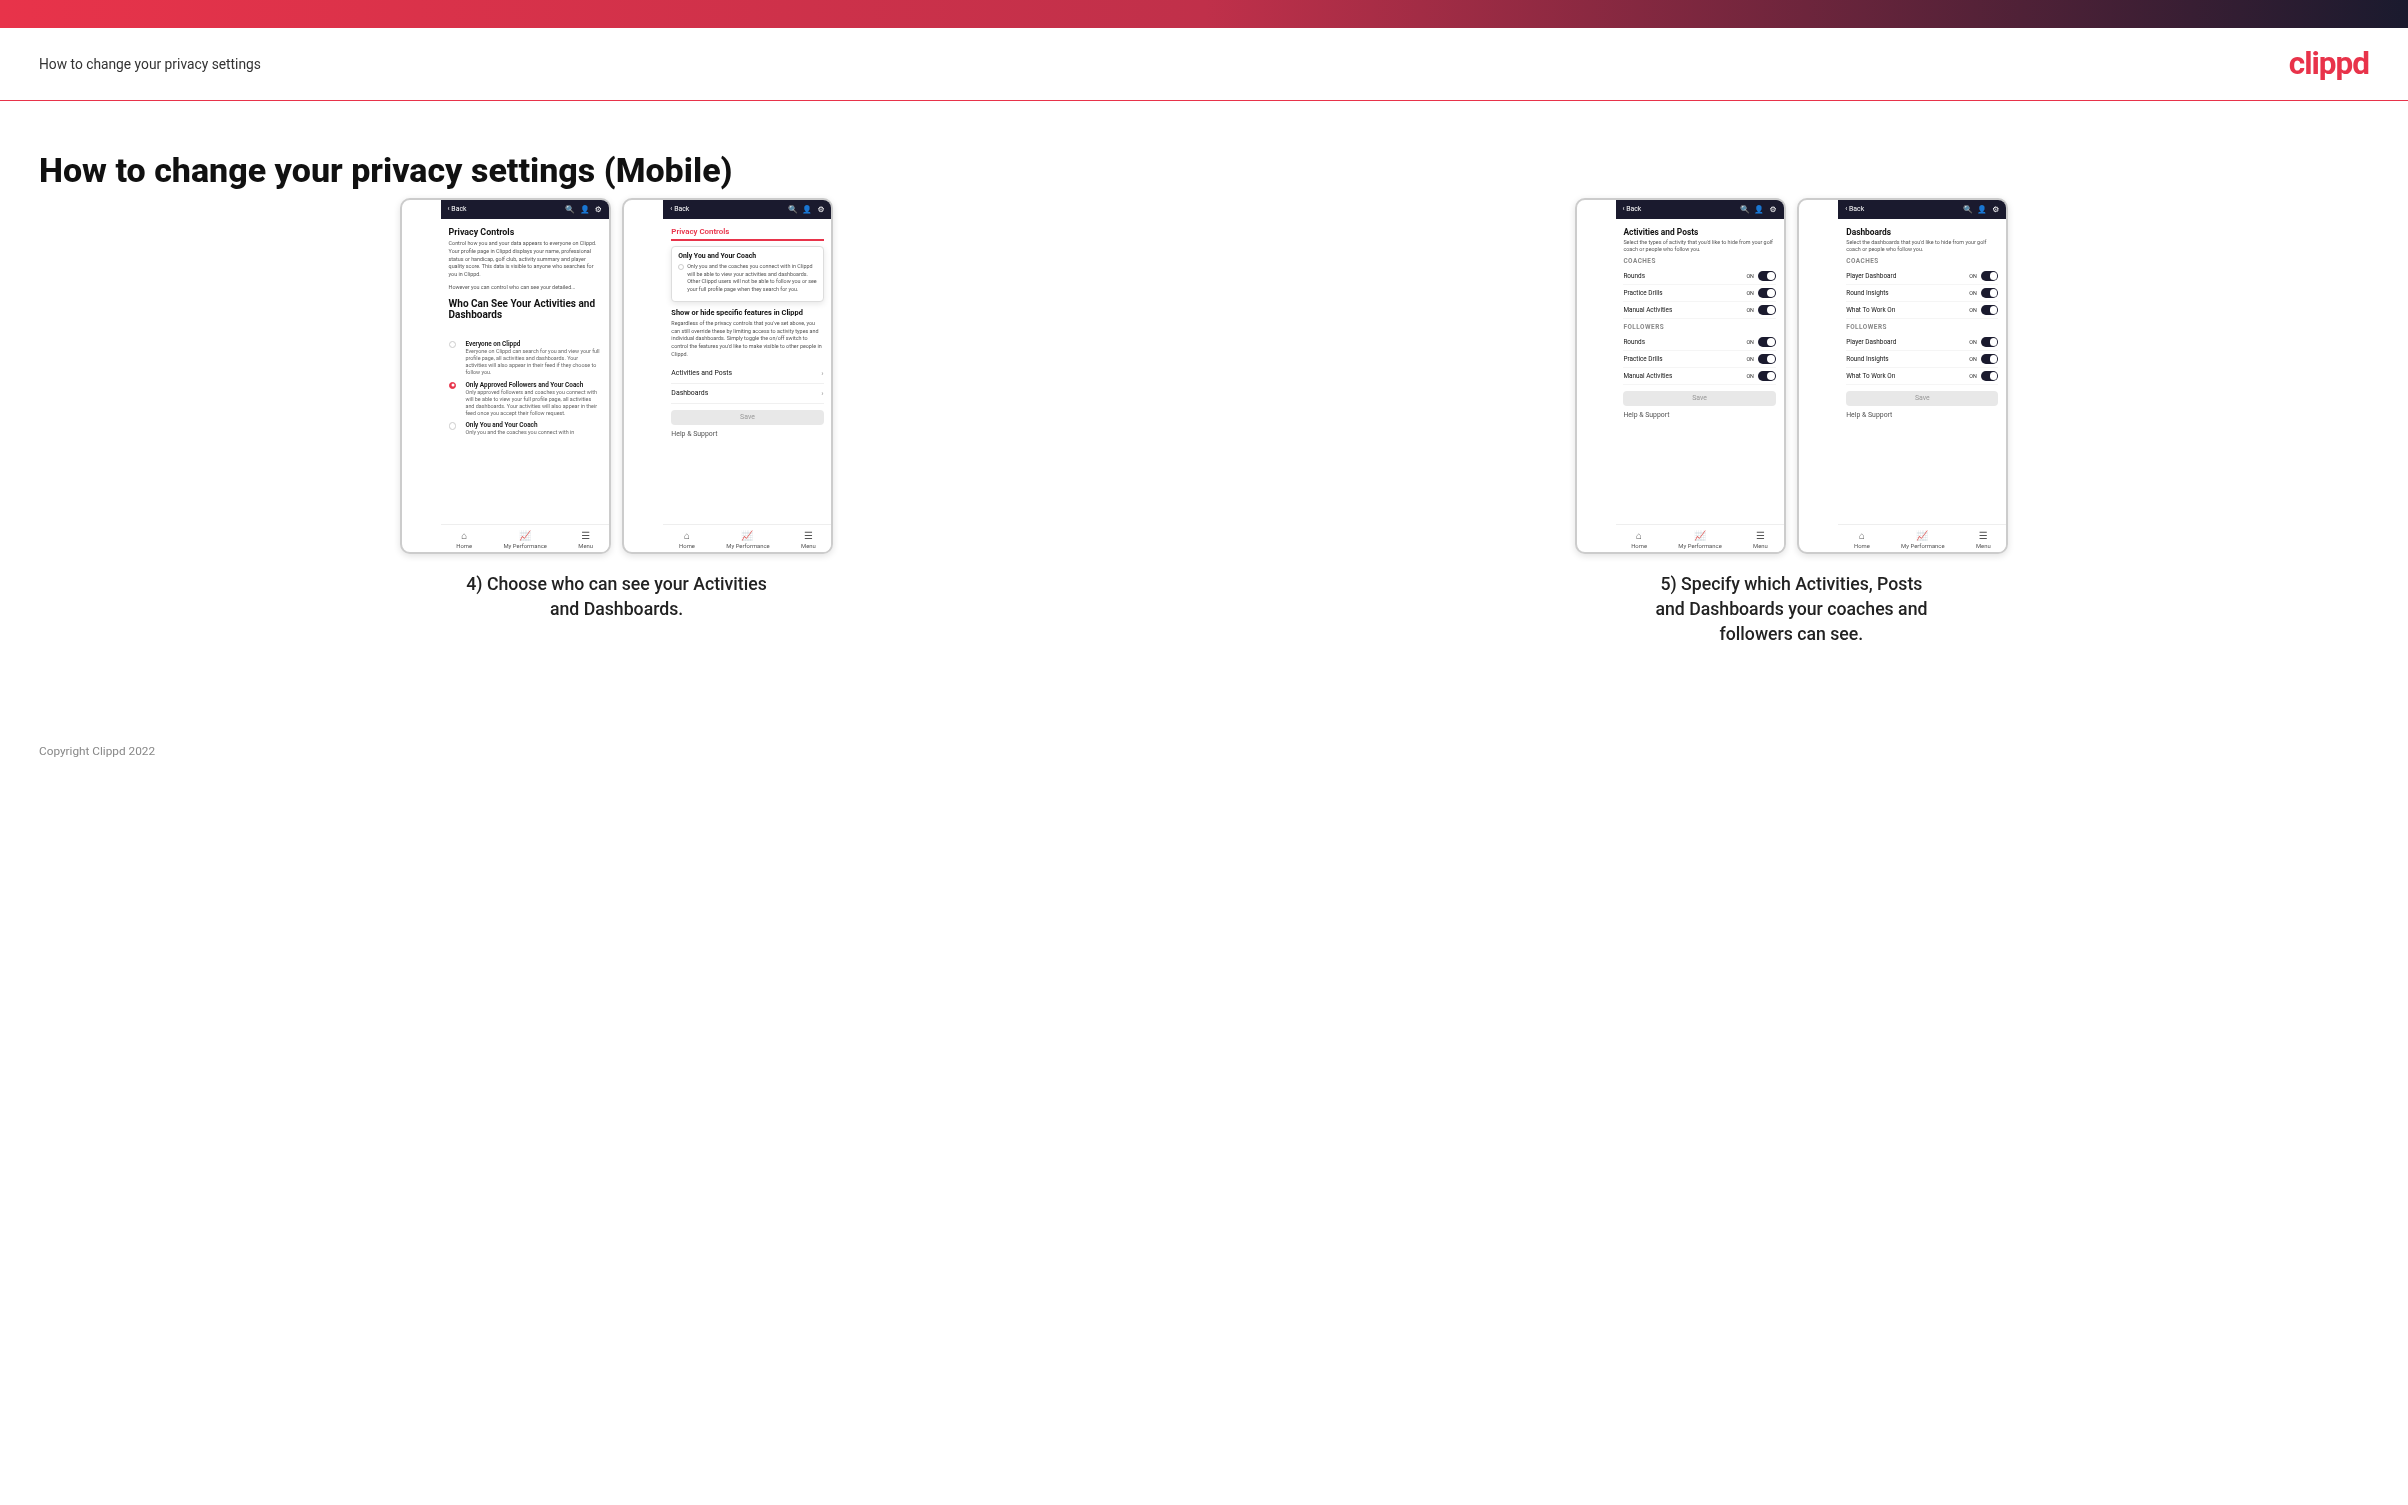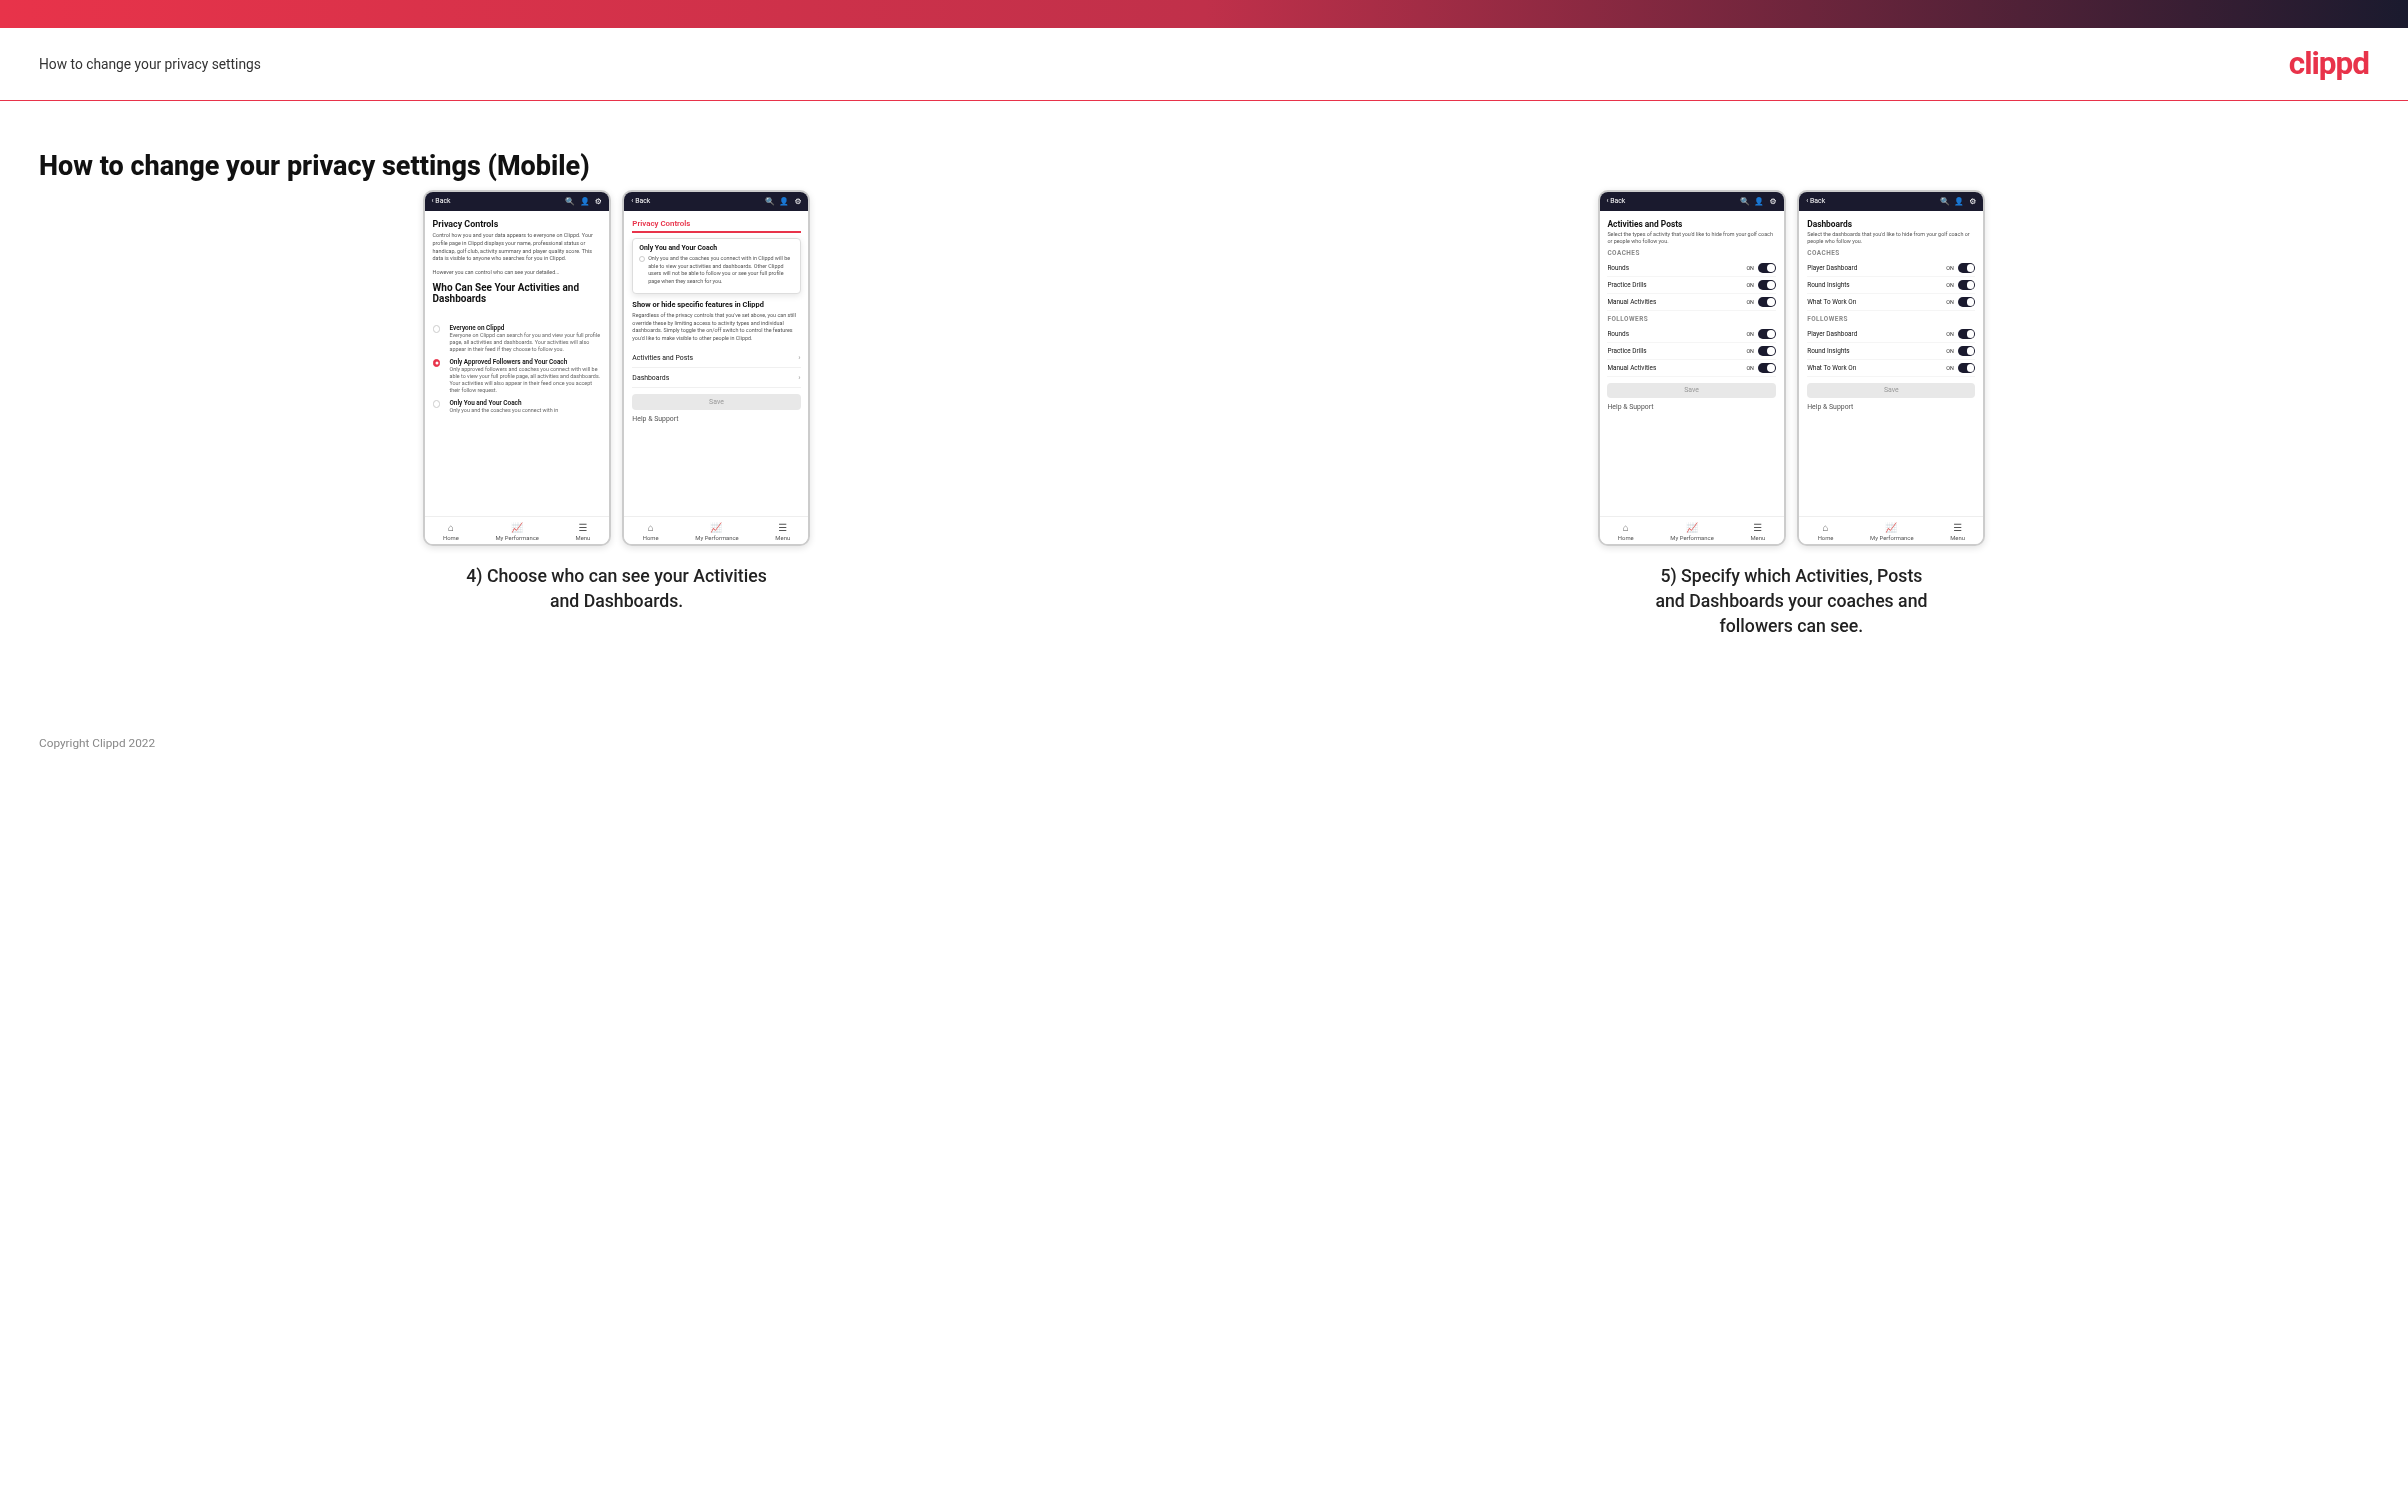--- a/index.html
+++ b/index.html
@@ -28,21 +28,21 @@
       font-weight: 700;
       color: #e8334a;
       letter-spacing: -1px;
     }
 
     .main-content {
       padding: 49px 39px 39px 39px;
     }
 
     .page-heading {
-      font-size: 27px;
+      font-size: 34px;
       font-weight: 800;
       color: #111;
       margin-bottom: 7.9px;
     }
 
     .page-subheading {
       font-size: 19.7px;
       font-weight: 400;
       color: #333;
       margin-bottom: 39px;
@@ -71,27 +71,28 @@
       max-width: 315px;
       line-height: 1.4;
     }
 
     .caption.right {
       max-width: 394px;
     }
 
     
     .phone {
-      width: 188px;
+      width: 211px;
       background: #fff;
       border: 2px solid #ccc;
       border-radius: 9.9px;
       overflow: hidden;
       font-size: 6.9px;
       box-shadow: 0 2px 7.9px rgba(0,0,0,0.12);
+      padding-left: 39px;
     }
 
     .phone-header {
       background: #1a1a2e;
       color: #fff;
       display: flex;
       align-items: center;
       justify-content: space-between;
       padding: 4.9px 6.9px;
       font-size: 6.9px;

